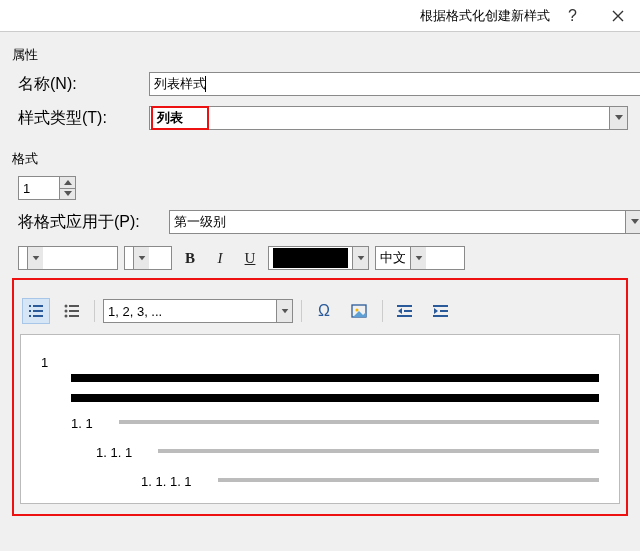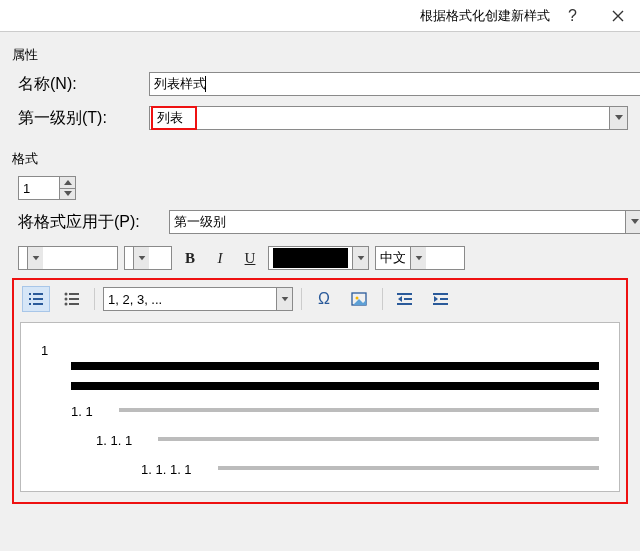--- a/index.html
+++ b/index.html
@@ -67,21 +67,21 @@
   .tbtn2 { width: 24px; height: 24px; display: flex; align-items: center; justify-content: center; font-family: "Times New Roman", serif; font-size: 15px; color: #222; }
   .tbtn2.bold { font-weight: bold; }
   .tbtn2.italic { font-style: italic; }
   .tbtn2.underline { text-decoration: underline; }
   .color-swatch { width: 75px; height: 20px; background: #000; }
   .bigred {
     margin-top: 6px; border: 2px solid #e11; padding: 0 6px 10px 6px;
     background: #f0f0f0;
   }
   .toolbar2 {
-    display: flex; align-items: center; gap: 8px; padding: 6px 2px;
+    display: flex; align-items: center; gap: 8px; padding: 6px 2px; margin-top: 12px;
   }
   .iconbtn { width: 28px; height: 26px; display: flex; align-items: center; justify-content: center; }
   .iconbtn.sel { background: #d6e6f7; border: 1px solid #a8c6e8; }
   .sep { width: 1px; height: 22px; background: #ccc; }
   .numfmt-combo { width: 190px; }
   .preview {
     margin-top: 4px; background: #fff; border: 1px solid #bbb;
     padding: 20px 20px 14px 20px;
   }
   .pv-block { margin-bottom: 14px; }
@@ -113,24 +113,24 @@
     <div class="lbl">名称(N):</div>
     <div class="ctrl">
       <div class="txt-input">
         <span>列表样式</span>
           <span class="caret-bar"></span>
       </div>
     </div>
   </div>
 
   <div class="row" style="padding-left:6px">
-    <div class="lbl">第一级别(T):</div>
+    <div class="lbl">样式类型(T):</div>
     <div class="ctrl" style="display:flex">
       <div class="combo" style="flex:1">
-        <span class="redbox" style="padding:1px 12px 1px 4px; margin:-1px 0 -1px -3px;">
+        <span class="redbox" style="padding:1px 24px 1px 4px; margin:-1px 0 -1px -3px;font-weight:bold;">
           <span>列表</span>
         </span>
         <div class="arrow">
           <svg viewBox="0 0 8 6">
               <path d="M0 0 L4 5 L8 0 Z" fill="#555"></path>
             </svg>
         </div>
       </div>
     </div>
   </div>

